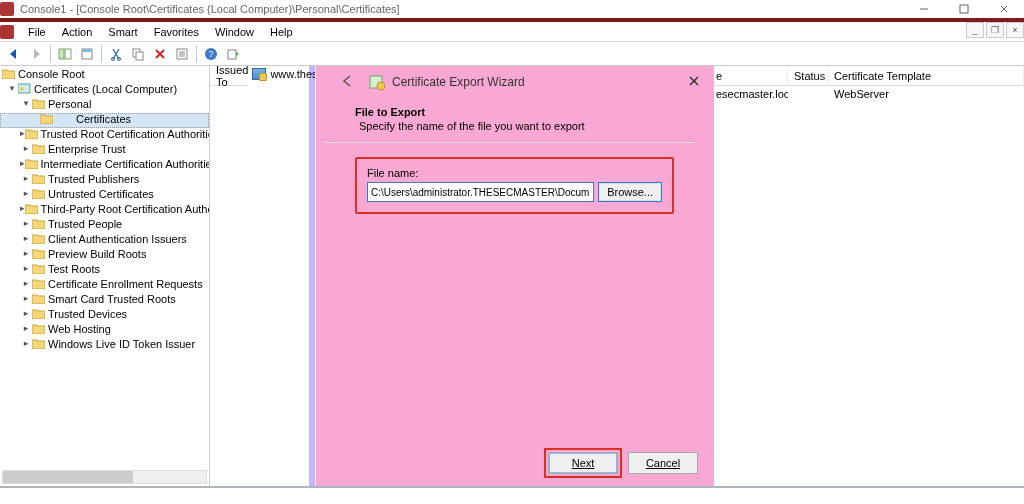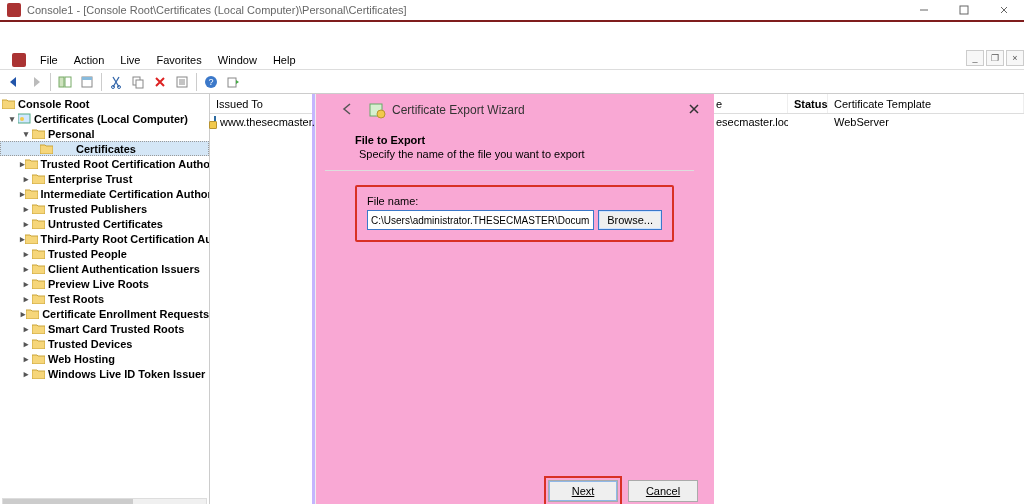--- a/index.html
+++ b/index.html
@@ -1,52 +1,52 @@
 <!DOCTYPE html>
 <html><head>
 <meta charset="utf-8">
 <style>
   * { box-sizing: border-box; font-family: "Segoe UI", Tahoma, sans-serif; }
   html, body { margin: 0; padding: 0; background: #fff; height: 504px; width: 1024px; overflow: hidden; }
 
   
-  .titlebar { display: flex; align-items: center; height: 22px; border-bottom: 2px solid #7f1d1d; padding-left: 7px; }
+  .titlebar { display: flex; align-items: center; height: 22px; border-bottom: 4px solid #7f1d1d; padding-left: 0; }
   .titlebar-icon { width: 14px; height: 14px; background: #a33; display: inline-block; margin-right: 6px; border-radius:2px; }
   .titlebar-text { font-size: 11px; color: #666; flex: 1; white-space: nowrap; overflow: hidden; }
   .win-controls { display: flex; height: 22px; }
   .win-btn { width: 40px; display:flex; align-items:center; justify-content:center; color:#666; font-size:11px;}
   .inner-win-btn { width:18px; height:16px; border:1px solid #ccc; margin-left:2px; display:flex; align-items:center; justify-content:center; font-size:9px; color:#555; background:#f7f7f7;}
 
   
-  .menubar { display:flex; align-items:center; height:20px; padding-left:12px; border-bottom:1px solid #ddd;margin-top:28px; }
+  .menubar { display:flex; align-items:center; height:20px; padding-left:0; border-bottom:1px solid #ddd; }
   .menubar-icon { width:14px; height:14px; background:#a33; margin-right:6px; border-radius:2px;}
   .menu-item { font-size:11px; padding:2px 8px; }
 
   
   .toolbar { display:flex; align-items:center; height:24px; padding-left:4px; border-bottom:1px solid #ccc; gap:2px;}
   .tool-btn { width:20px; height:20px; display:flex; align-items:center; justify-content:center; border:1px solid transparent; font-size:12px;}
   .tool-sep { width:1px; height:18px; background:#ccc; margin:0 2px;}
   .tool-btn.disabled { color:#bbb; }
   .tool-btn.red { color:#d22;}
   .tool-btn.blue svg path{ fill:#25a;}
 
   
   .main { display:flex; height:420px; }
   .tree-pane { width:210px; border-right:1px solid #ccc; overflow:hidden; padding:2px 0; position:relative;}
   .tree-pane-inner { font-size:11px; }
-  .tree-row { display:flex; align-items:center; height:15px; white-space:nowrap;font-weight:bold; }
+  .tree-row { display:flex; height:15px; white-space:nowrap; }
   .tree-row.selected { background:#d4e6f6; outline:1px dotted #999; outline-offset:-1px;}
   .expander { width:12px; text-align:center; color:#555; font-size:9px;}
   .folder-icon { width:13px; height:11px; display:inline-block; margin-right:3px; }
   .folder-icon svg { display:block;}
   .tree-label { }
   .tree-scrollbar { position:absolute; bottom:2px; left:2px; right:2px; height:14px; background:#f0f0f0; border:1px solid #ddd;}
   .tree-scrollbar-thumb { position:absolute; left:0; top:0; bottom:0; width:130px; background:#ccc;}
 
-  .list-pane { width:105px; border-right:3px solid #c4b5fd; display:flex; flex-direction:column; }
+  .list-pane { width:105px; border-right:6px solid #c4b5fd; display:flex; }
   .list-header { height:20px; border-bottom:1px solid #ddd; display:flex; align-items:center; padding-left:6px; font-size:11px;}
   .list-row { display:flex; align-items:center; height:16px; padding-left:4px; font-size:11px;}
   .cert-icon { width:14px; height:12px; background: linear-gradient(#7bb4e8,#4d8ad1); border:1px solid #2c6aa0; margin-right:4px; position:relative;}
   .cert-icon::after{content:""; position:absolute; right:-2px; bottom:-2px; width:6px;height:6px;background:#f2c94c;border:1px solid #b89430;border-radius:1px;}
 
   .right-pane { flex:1; position:relative; }
   .right-columns { display:flex; height:20px; border-bottom:1px solid #ddd; font-size:11px;}
   .right-col { padding-left:6px; display:flex; align-items:center; border-right:1px solid #eee;}
   .right-data-row { display:flex; font-size:11px; height:16px;}
   .right-cell { padding-left:6px; display:flex; align-items:center; white-space:nowrap; overflow:hidden;}
@@ -102,21 +102,21 @@
           <path d="M2 2 l6 6 M8 2 l-6 6" stroke="#666" stroke-width="1"></path>
         </svg>
     </div>
   </div>
 </div>
 
 <div class="menubar" style="position:relative;">
   <span class="menubar-icon"></span>
   <span class="menu-item">File</span>
   <span class="menu-item">Action</span>
-  <span class="menu-item">Live</span>
+  <span class="menu-item">Smart</span>
   <span class="menu-item">Favorites</span>
   <span class="menu-item">Window</span>
   <span class="menu-item">Help</span>
   <div class="sub-win">
     <div class="inner-win-btn">_</div>
     <div class="inner-win-btn">❐</div>
     <div class="inner-win-btn">×</div>
   </div>
 </div>
 
@@ -297,21 +297,21 @@
             </span>
             <span class="tree-label">Client Authentication Issuers</span>
           </div>
           <div class="tree-row" style="padding-left: 20px;">
             <span class="expander">▸</span>
             <span class="folder-icon">
               <svg width="13" height="11">
                 <path d="M0 2h5l1 1h7v8H0z" fill="#f6d67a" stroke="#caa43a"></path>
               </svg>
             </span>
-            <span class="tree-label">Preview Live Roots</span>
+            <span class="tree-label">Preview Build Roots</span>
           </div>
           <div class="tree-row" style="padding-left: 20px;">
             <span class="expander">▸</span>
             <span class="folder-icon">
               <svg width="13" height="11">
                 <path d="M0 2h5l1 1h7v8H0z" fill="#f6d67a" stroke="#caa43a"></path>
               </svg>
             </span>
             <span class="tree-label">Test Roots</span>
           </div>
@@ -372,21 +372,21 @@
     <div class="list-row">
       <span class="cert-icon"></span>
       <span>www.thesecmaster.l</span>
     </div>
   </div>
 
   <div class="right-pane">
     <div class="right-columns">
       <div class="right-col" style="flex:0 0 395px;"></div>
       <div class="right-col" style="width:78px;">e</div>
-      <div class="right-col" style="width:40px;font-weight:bold;">Status</div>
+      <div class="right-col" style="width:40px;">Status</div>
       <div class="right-col" style="flex:1;">Certificate Template</div>
     </div>
     <div class="right-data-row">
       <div class="right-cell" style="flex:0 0 395px;"></div>
       <div class="right-cell" style="width:78px;">esecmaster.local</div>
       <div class="right-cell" style="width:40px;"></div>
       <div class="right-cell" style="flex:1;">WebServer</div>
     </div>
 
     <div class="wizard" style="right:310px;">

